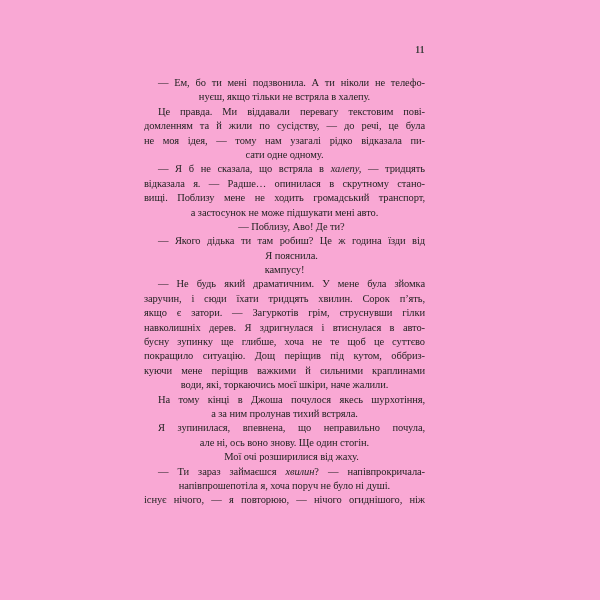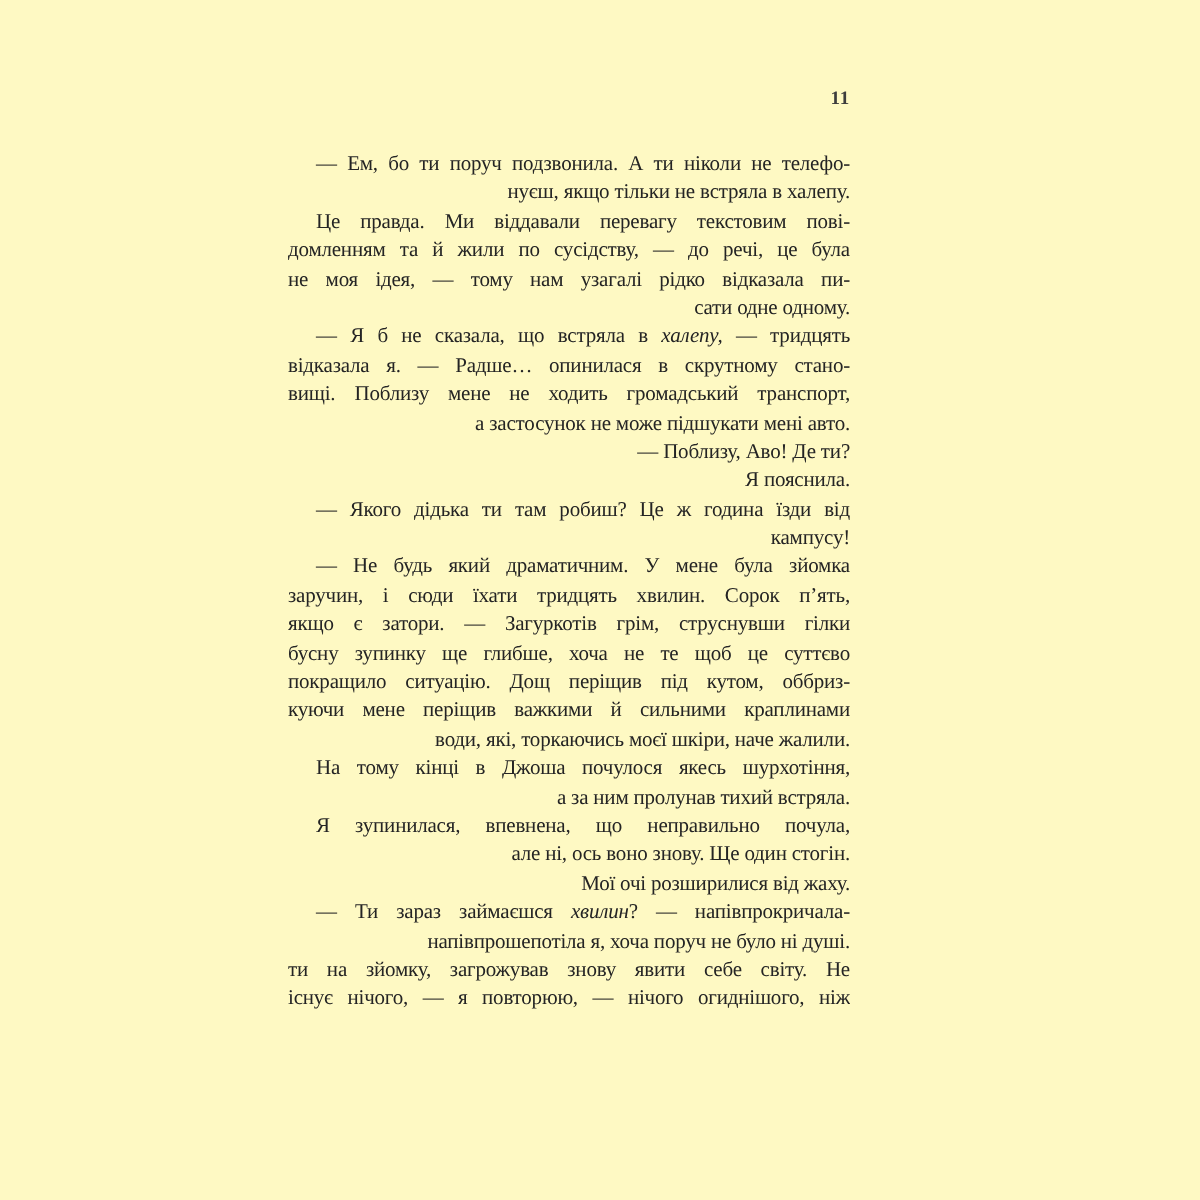--- a/index.html
+++ b/index.html
@@ -5,69 +5,69 @@
   html, body { margin: 0; padding: 0; }
   body {
     width: 600px; height: 600px;
     background: #fefefe;
     font-family: "Liberation Serif", "DejaVu Serif", serif;
     overflow: hidden;
   }
   .page {
     position: absolute; left: 0; top: 0;
     width: 600px; height: 600px;
-    background: #fef9c3;
+    background: #f9a8d4;
   }
   .pagenum {
     position: absolute; left: 144px; top: 45px; width: 281px;
     text-align: right;
     font-size: 9.5px; font-weight: bold;
     color: #3d3d3d; letter-spacing: 0.4px;
   }
   .text {
     position: absolute; left: 144px; top: 76px; width: 281px;
     font-size: 10.5px; line-height: 14.4px;
     color: #242424; letter-spacing: -0.1px;
   }
-  .ln { height: 14.4px; overflow: hidden; text-align: right; }
+  .ln { height: 14.4px; overflow: hidden; text-align: center; }
   .ind { text-indent: 14px; }
   .just { text-align: justify; text-align-last: justify; }
   em { font-style: italic; }
 </style>
 </head>
 <body>
 
 <div class="page">
   <div class="pagenum">11</div>
 
   <div class="text">
-    <div class="ln ind just">— Ем, бо ти поруч подзвонила. А ти ніколи не телефо-</div>
+    <div class="ln ind just">— Ем, бо ти мені подзвонила. А ти ніколи не телефо-</div>
     <div class="ln">нуєш, якщо тільки не встряла в халепу.</div>
     <div class="ln ind just">Це правда. Ми віддавали перевагу текстовим пові-</div>
     <div class="ln just">домленням та й жили по сусідству, — до речі, це була</div>
     <div class="ln just">не моя ідея, — тому нам узагалі рідко відказала пи-</div>
     <div class="ln">сати одне одному.</div>
     <div class="ln ind just"><span>— Я б не сказала, що встряла в </span><em>халепу,</em><span> — тридцять</span></div>
     <div class="ln just">відказала я. — Радше… опинилася в скрутному стано-</div>
     <div class="ln just">вищі. Поблизу мене не ходить громадський транспорт,</div>
     <div class="ln">а застосунок не може підшукати мені авто.</div>
     <div class="ln ind">— Поблизу, Аво! Де ти?</div>
+    <div class="ln ind just">— Якого дідька ти там робиш? Це ж година їзди від</div>
     <div class="ln ind">Я пояснила.</div>
-    <div class="ln ind just">— Якого дідька ти там робиш? Це ж година їзди від</div>
     <div class="ln">кампусу!</div>
     <div class="ln ind just">— Не будь який драматичним. У мене була зйомка</div>
     <div class="ln just">заручин, і сюди їхати тридцять хвилин. Сорок п’ять,</div>
     <div class="ln just">якщо є затори. — Загуркотів грім, струснувши гілки</div>
+    <div class="ln just">навколишніх дерев. Я здригнулася і втиснулася в авто-</div>
     <div class="ln just">бусну зупинку ще глибше, хоча не те щоб це суттєво</div>
     <div class="ln just">покращило ситуацію. Дощ періщив під кутом, оббриз-</div>
     <div class="ln just">куючи мене періщив важкими й сильними краплинами</div>
     <div class="ln">води, які, торкаючись моєї шкіри, наче жалили.</div>
     <div class="ln ind just">На тому кінці в Джоша почулося якесь шурхотіння,</div>
     <div class="ln">а за ним пролунав тихий встряла.</div>
     <div class="ln ind just">Я зупинилася, впевнена, що неправильно почула,</div>
     <div class="ln">але ні, ось воно знову. Ще один стогін.</div>
     <div class="ln ind">Мої очі розширилися від жаху.</div>
     <div class="ln ind just"><span>— Ти зараз займаєшся </span><em>хвилин</em><span>? — напівпрокричала-</span></div>
     <div class="ln">напівпрошепотіла я, хоча поруч не було ні душі.</div>
-    <div class="ln just">ти на зйомку, загрожував знову явити себе світу. Не</div>
     <div class="ln just">існує нічого, — я повторюю, — нічого огиднішого, ніж</div>
   </div>
 </div>
 
 </body></html>

